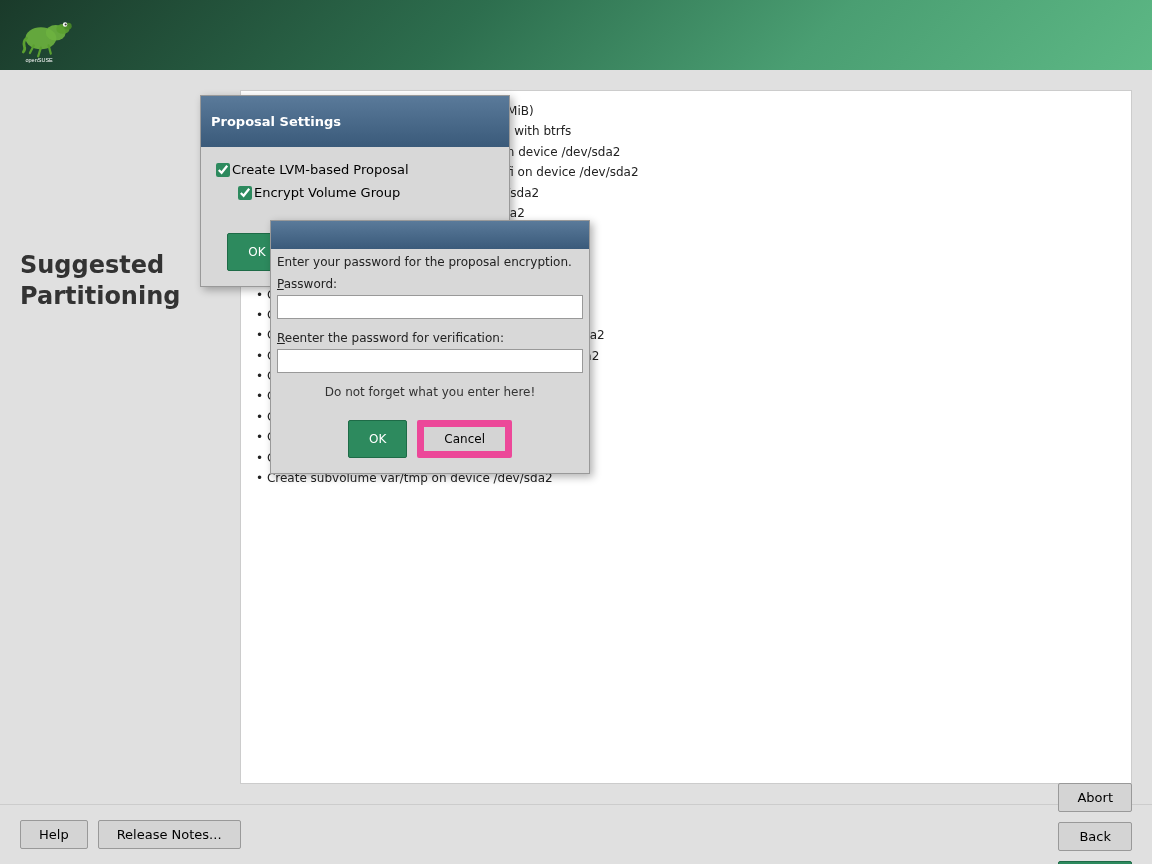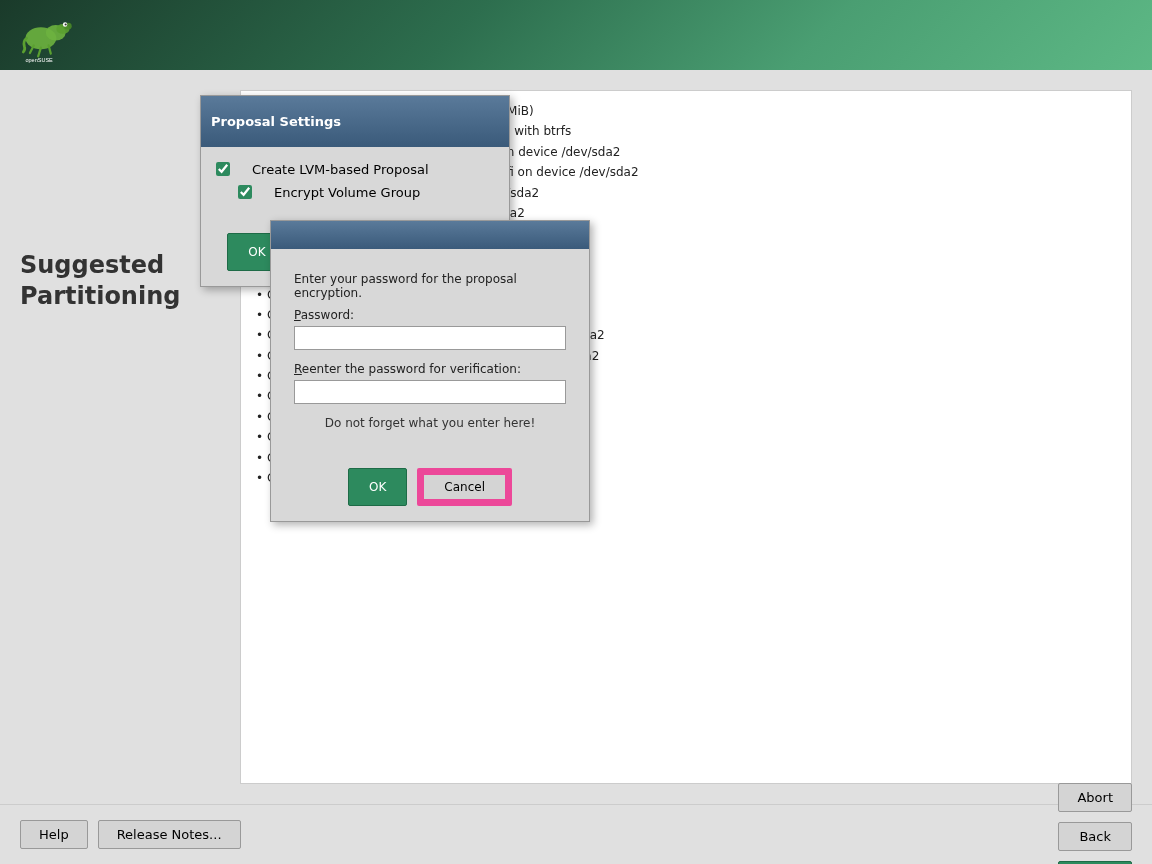--- a/index.html
+++ b/index.html
@@ -130,22 +130,22 @@
       color: white;
       padding: 18px 10px;
       font-weight: bold;
       font-size: 13px;
     }
     #proposal-dialog-body {
       padding: 15px;
     }
     .checkbox-row {
       display: flex;
-      align-items: flex-start;
-      gap: 22px;
+      align-items: flex-end;
+      gap: 2px;
       margin-bottom: 8px;
     }
     .checkbox-row input[type=checkbox] {
       width: 14px;
       height: 14px;
       accent-color: #2d8a5e;
     }
     .nested-checkbox {
       margin-left: 22px;
     }
@@ -169,21 +169,21 @@
     }
     #password-dialog-title {
       background: linear-gradient(to bottom, #5a7a9a, #3a5a7a);
       color: white;
       padding: 5px 10px;
       font-weight: bold;
       font-size: 13px;
       height: 28px;
     }
     #password-dialog-body {
-      padding: 23px;
+      padding: 6px;
     }
     .dialog-label {
       margin-bottom: 4px;
       font-size: 12px;
       color: #222;
     }
     .dialog-input {
       width: 100%;
       padding: 4px 6px;
       border: 1px solid #999;

